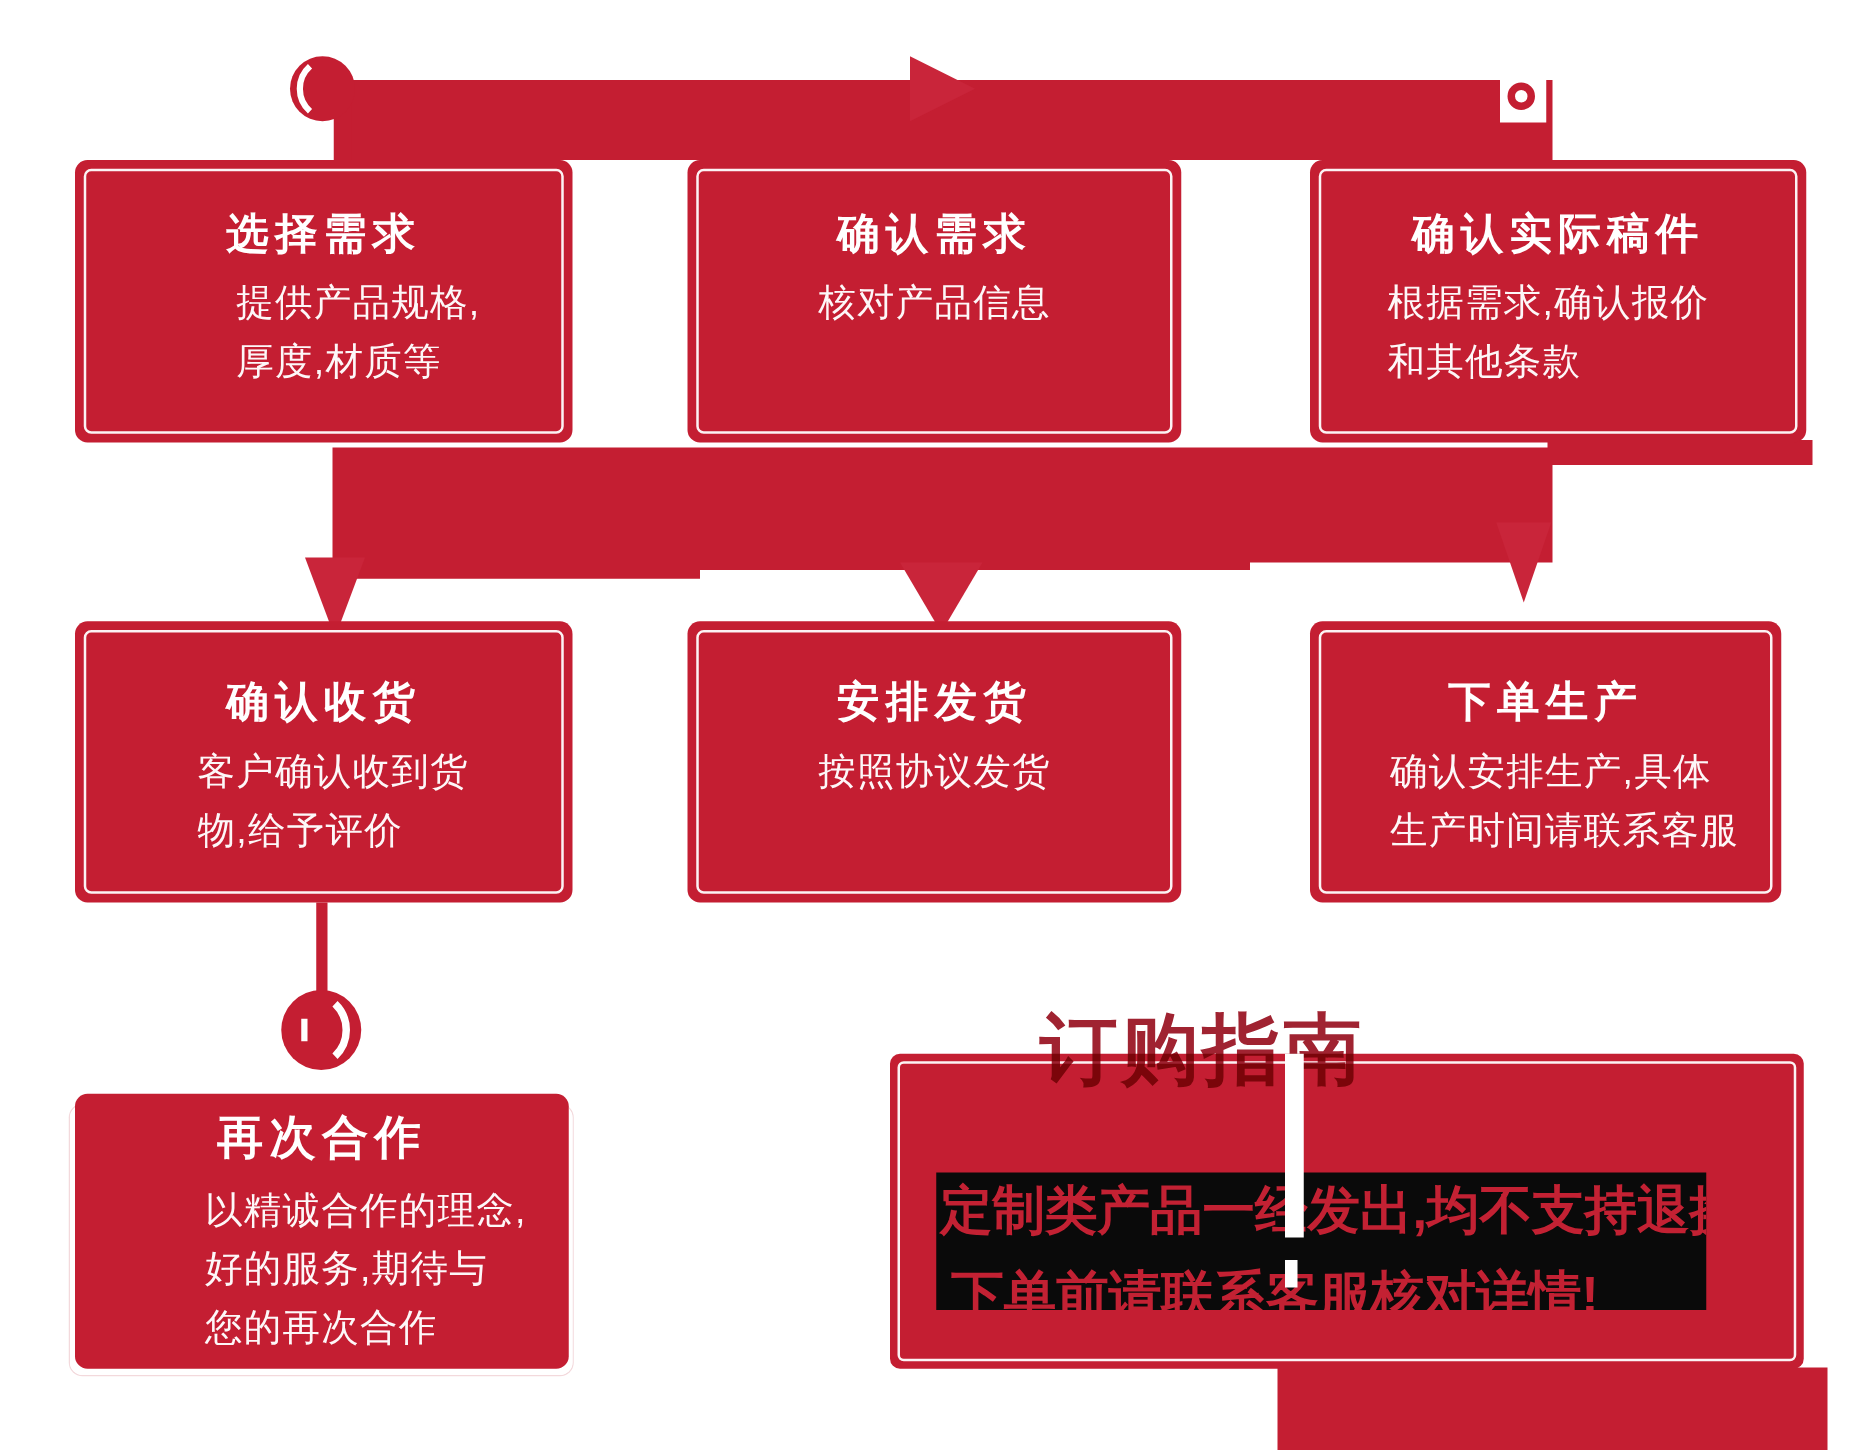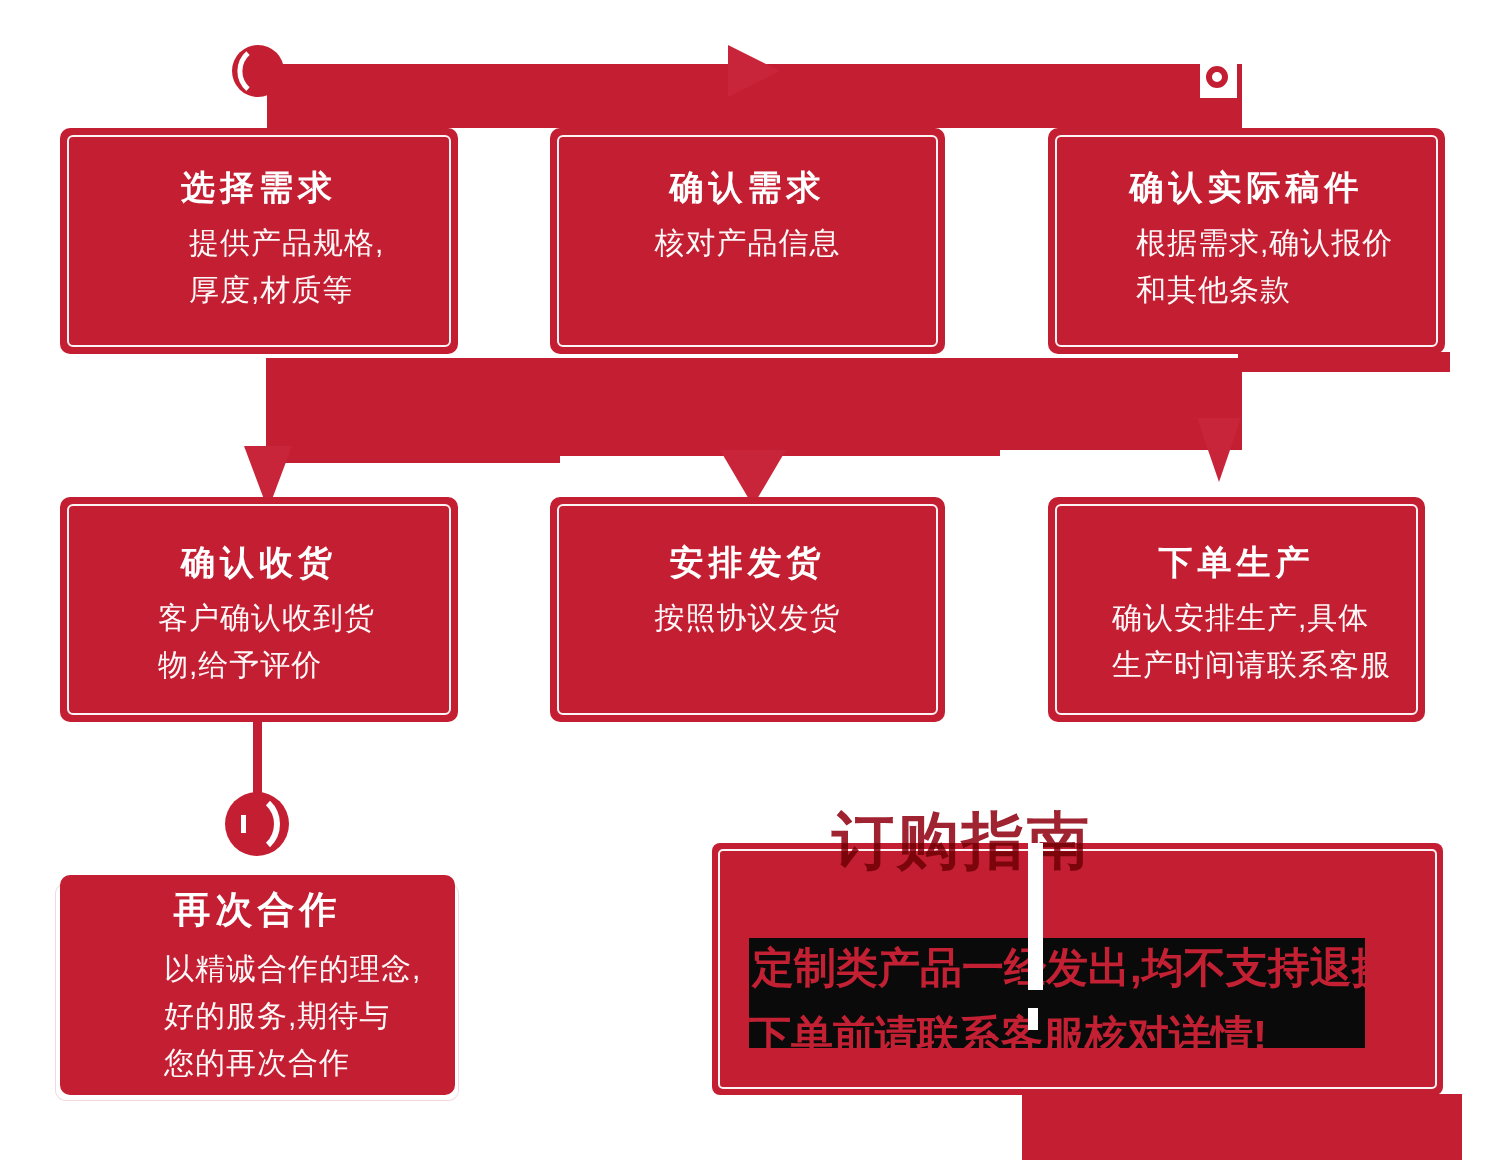--- a/index.html
+++ b/index.html
@@ -82,21 +82,21 @@
   <div class="step-box row1" style="left:550px;width:395px;">
     <div class="inner-border"></div>
     <div class="step-title">确认需求</div>
     <div class="step-lines lines-center">
       <div class="ln">核对产品信息</div>
     </div>
   </div>
   <div class="step-box row1" style="left:1048px;width:397px;">
     <div class="inner-border"></div>
     <div class="step-title">确认实际稿件</div>
-    <div class="step-lines lines-left" style="padding-left:88px;">
+    <div class="step-lines lines-left" style="padding-left:62px;">
       <div class="ln">根据需求,确认报价</div>
       <div class="ln">和其他条款</div>
     </div>
   </div>
 
   <div class="red-shape" style="left:266px;top:358px;width:976px;height:92px;"></div>
   <div class="red-shape" style="left:266px;top:448px;width:294px;height:15px;"></div>
   <div class="red-shape" style="left:560px;top:448px;width:440px;height:8px;"></div>
   <div class="red-shape" style="left:1238px;top:352px;width:212px;height:20px;"></div>
 
@@ -146,19 +146,19 @@
     </div>
   </div>
 
   <div class="guide-title">订购指南</div>
   <div class="guide-box">
     <div class="inner-border" style="inset:6px;border-radius:5px;"></div>
   </div>
   <div class="red-shape" style="left:1022px;top:1094px;width:440px;height:66px;z-index:4;"></div>
   <div class="guide-black">
     <div class="guide-line" style="top:2px;">定制类产品一经发出,均不支持退换</div>
-    <div class="guide-line" style="top:70px;left:0px;">下单前请联系客服核对详情!</div>
+    <div class="guide-line" style="top:70px;left:12px;">下单前请联系客服核对详情!</div>
   </div>
 
   <div class="white-strip" style="left:1028px;top:843px;width:15px;height:147px;"></div>
   <div class="white-strip" style="left:1028px;top:1008px;width:10px;height:22px;"></div>
 
 </div>
 
 </body></html>

